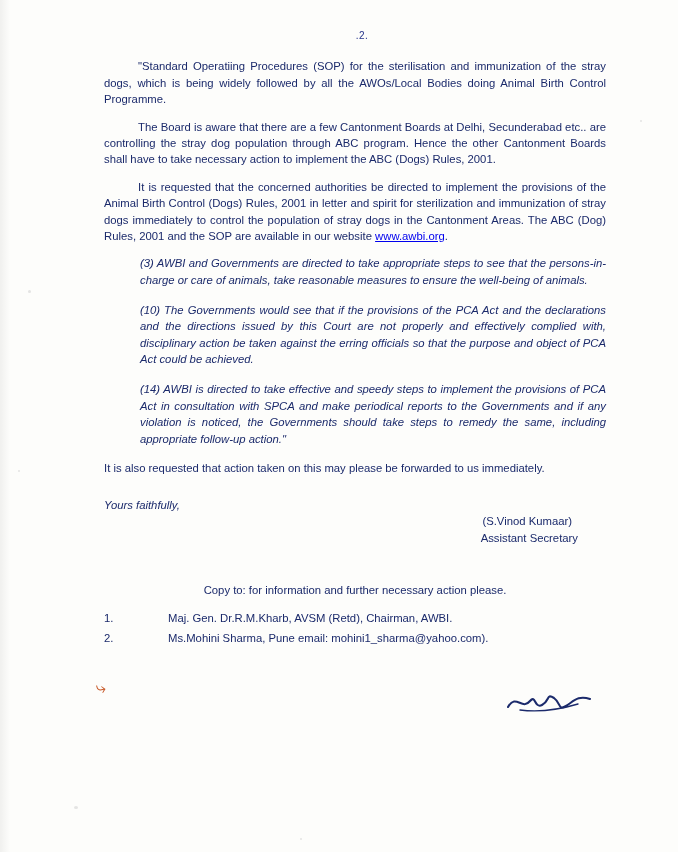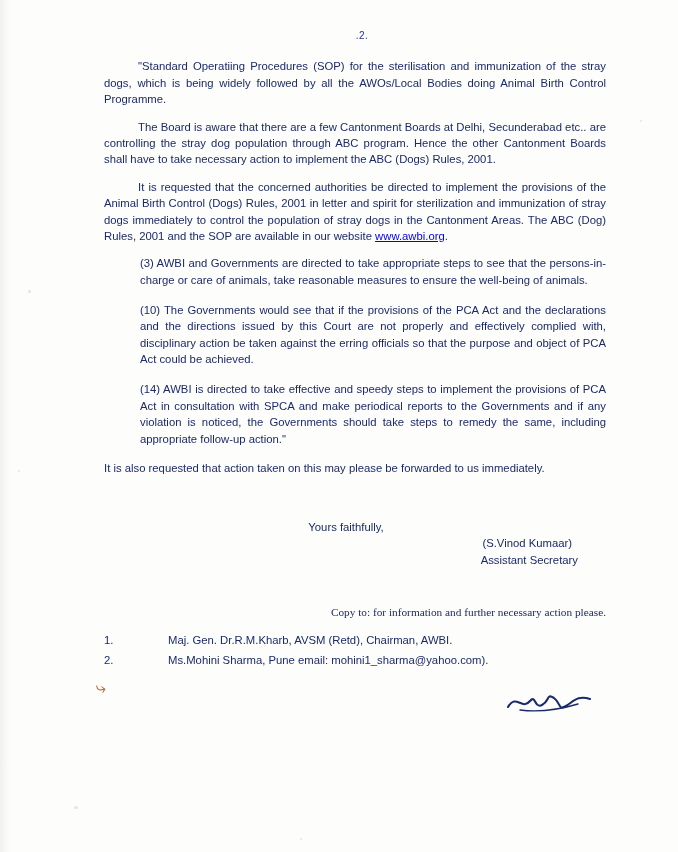--- a/index.html
+++ b/index.html
@@ -41,29 +41,31 @@
   p {
     margin: 0 0 11px 0;
     text-align: justify;
     text-justify: inter-word;
   }
   .indent {
     text-indent: 34px;
   }
   .quote-block {
     margin: 0 0 13px 36px;
+    font-style: italic;
     text-align: justify;
     line-height: 16.6px;
   }
   .link {
   }
   .closing {
-    margin: 42px 0 0 0;
-    text-align: center;
+    margin: 20px 0 0 0;
+    text-align: left;
     padding-right: 18px;
+    font-style: italic;
   }
   .sign-name {
     margin: 0;
     text-align: right;
     padding-right: 34px;
   }
   .sign-title {
     margin: 0 0 0 0;
     text-align: right;
     padding-right: 28px;
@@ -71,22 +73,21 @@
   .signature {
     position: absolute;
     right: 86px;
     top: 689px;
     width: 86px;
     height: 26px;
     pointer-events: none;
   }
   .copy-line {
     margin: 36px 0 12px 0;
-    text-align: right;
-    font-family: Liberation Serif, serif;
+    text-align: center;
   }
   .copy-list {
     margin: 0;
     padding: 0;
     list-style: none;
   }
   .copy-list li {
     display: flex;
     margin-bottom: 3px;
   }

